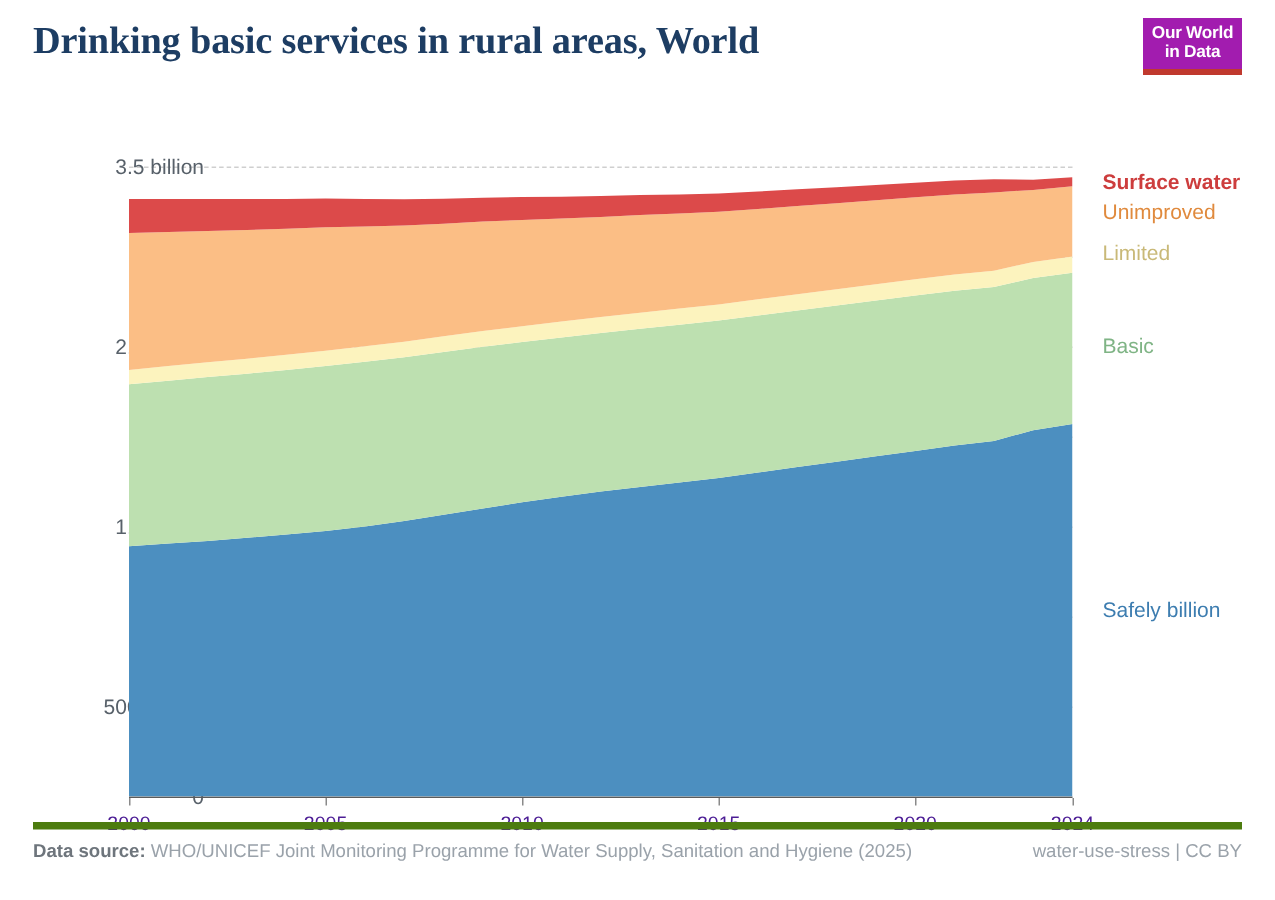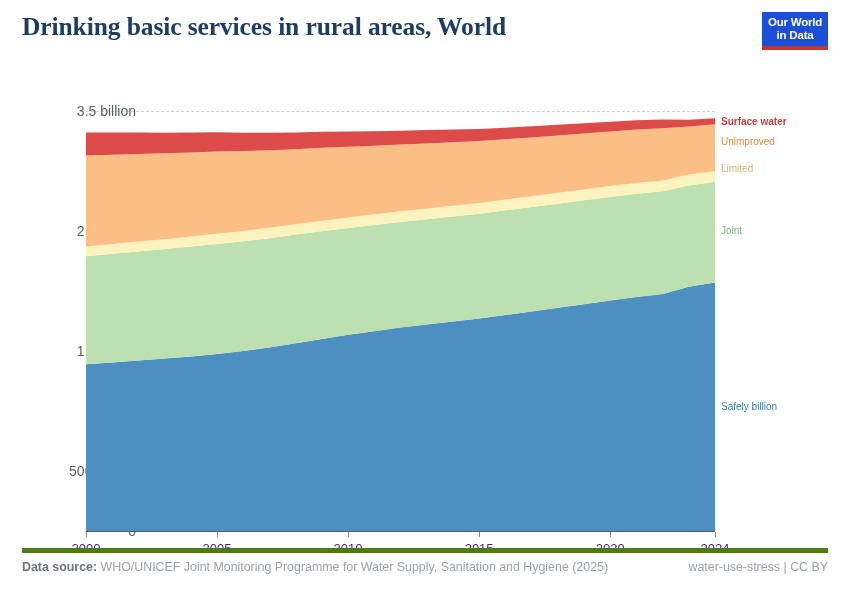--- a/index.html
+++ b/index.html
@@ -19,21 +19,21 @@
     letter-spacing:-0.1px;line-height:30px;margin:0;
   }
   .subtitle{
     font-size:14.2px;color:#5b7085;line-height:20px;
     margin:6px 0 0 0;max-width:690px;font-weight:400;
   }
 
   
   .logo{
     position:absolute;right:22px;top:12px;width:66px;height:38px;
-    background:#1d4ed8;border-bottom:4px solid #c0392e;
+    background:#a21caf;border-bottom:4px solid #c0392e;
     box-sizing:border-box;
     display:flex;flex-direction:column;align-items:center;justify-content:center;
     padding-bottom:1px;
   }
   .logo span{
     color:#fff;font-size:11.5px;line-height:12.5px;font-weight:700;
     letter-spacing:-0.2px;display:block;text-align:center;
     font-family:"Liberation Sans", sans-serif;
   }
 
@@ -58,22 +58,22 @@
   .tick{
     position:absolute;width:1px;height:5px;background:#8a8a8a;top:0;
   }
   .xlab{
     position:absolute;font-size:13px;color:#4c1d95;
     transform:translateX(-50%);white-space:nowrap;
   }
 
   
   .slab{
-    position:absolute;font-size:10px;white-space:nowrap;
-    transform:translateY(-50%);font-weight:400;
+    position:absolute;font-size:14px;white-space:nowrap;
+    transform:translateY(-50%);font-weight:400;margin-left:14px;
   }
   .slab.strong{font-weight:700;}
 
   
   .foot{
     position:absolute;left:22px;right:22px;bottom:14px;height:26px;
     border-top:5px solid #4d7c0f;padding-top:7px;
     display:flex;justify-content:space-between;align-items:flex-start;
     font-size:12.4px;color:#9aa2aa;
   }
@@ -130,21 +130,21 @@
       <svg id="areas" width="629" height="420" viewBox="0 0 629 420" preserveAspectRatio="none">
           <path d="M 0.00 253.20 L 26.21 251.40 L 52.42 249.60 L 78.63 247.56 L 104.83 245.40 L 131.04 243.00 L 157.25 240.00 L 183.46 236.40 L 209.67 232.20 L 235.88 228.00 L 262.08 223.80 L 288.29 220.20 L 314.50 216.60 L 340.71 213.60 L 366.92 210.60 L 393.13 207.60 L 419.33 204.00 L 445.54 200.40 L 471.75 196.80 L 497.96 193.20 L 524.17 189.60 L 550.38 186.00 L 576.58 183.00 L 602.79 175.80 L 629.00 171.60 L 629.00 420.00 L 602.79 420.00 L 576.58 420.00 L 550.38 420.00 L 524.17 420.00 L 497.96 420.00 L 471.75 420.00 L 445.54 420.00 L 419.33 420.00 L 393.13 420.00 L 366.92 420.00 L 340.71 420.00 L 314.50 420.00 L 288.29 420.00 L 262.08 420.00 L 235.88 420.00 L 209.67 420.00 L 183.46 420.00 L 157.25 420.00 L 131.04 420.00 L 104.83 420.00 L 78.63 420.00 L 52.42 420.00 L 26.21 420.00 L 0.00 420.00 Z" fill="#4c8fc0"></path>
           <path d="M 0.00 145.20 L 26.21 142.80 L 52.42 140.40 L 78.63 138.12 L 104.83 135.60 L 131.04 132.96 L 157.25 130.20 L 183.46 127.20 L 209.67 123.60 L 235.88 120.24 L 262.08 117.00 L 288.29 114.00 L 314.50 111.00 L 340.71 108.24 L 366.92 105.48 L 393.13 102.72 L 419.33 99.36 L 445.54 96.00 L 471.75 92.64 L 497.96 89.28 L 524.17 85.92 L 550.38 82.80 L 576.58 80.28 L 602.79 74.40 L 629.00 70.80 L 629.00 171.60 L 602.79 175.80 L 576.58 183.00 L 550.38 186.00 L 524.17 189.60 L 497.96 193.20 L 471.75 196.80 L 445.54 200.40 L 419.33 204.00 L 393.13 207.60 L 366.92 210.60 L 340.71 213.60 L 314.50 216.60 L 288.29 220.20 L 262.08 223.80 L 235.88 228.00 L 209.67 232.20 L 183.46 236.40 L 157.25 240.00 L 131.04 243.00 L 104.83 245.40 L 78.63 247.56 L 52.42 249.60 L 26.21 251.40 L 0.00 253.20 Z" fill="#bde0b0"></path>
           <path d="M 0.00 135.60 L 26.21 133.08 L 52.42 130.56 L 78.63 128.16 L 104.83 125.52 L 131.04 122.76 L 157.25 119.88 L 183.46 116.76 L 209.67 113.16 L 235.88 109.68 L 262.08 106.44 L 288.29 103.32 L 314.50 100.32 L 340.71 97.44 L 366.92 94.68 L 393.13 91.92 L 419.33 88.56 L 445.54 85.20 L 471.75 81.84 L 497.96 78.48 L 524.17 75.12 L 550.38 72.00 L 576.58 69.48 L 602.79 63.60 L 629.00 60.00 L 629.00 70.80 L 602.79 74.40 L 576.58 80.28 L 550.38 82.80 L 524.17 85.92 L 497.96 89.28 L 471.75 92.64 L 445.54 96.00 L 419.33 99.36 L 393.13 102.72 L 366.92 105.48 L 340.71 108.24 L 314.50 111.00 L 288.29 114.00 L 262.08 117.00 L 235.88 120.24 L 209.67 123.60 L 183.46 127.20 L 157.25 130.20 L 131.04 132.96 L 104.83 135.60 L 78.63 138.12 L 52.42 140.40 L 26.21 142.80 L 0.00 145.20 Z" fill="#fcf3be"></path>
           <path d="M 0.00 44.40 L 26.21 43.68 L 52.42 42.96 L 78.63 42.36 L 104.83 41.52 L 131.04 40.56 L 157.25 40.08 L 183.46 39.36 L 209.67 38.16 L 235.88 36.72 L 262.08 35.64 L 288.29 34.68 L 314.50 33.60 L 340.71 32.40 L 366.92 31.32 L 393.13 30.12 L 419.33 28.32 L 445.54 26.40 L 471.75 24.48 L 497.96 22.56 L 524.17 20.52 L 550.38 18.60 L 576.58 17.28 L 602.79 15.60 L 629.00 13.20 L 629.00 60.00 L 602.79 63.60 L 576.58 69.48 L 550.38 72.00 L 524.17 75.12 L 497.96 78.48 L 471.75 81.84 L 445.54 85.20 L 419.33 88.56 L 393.13 91.92 L 366.92 94.68 L 340.71 97.44 L 314.50 100.32 L 288.29 103.32 L 262.08 106.44 L 235.88 109.68 L 209.67 113.16 L 183.46 116.76 L 157.25 119.88 L 131.04 122.76 L 104.83 125.52 L 78.63 128.16 L 52.42 130.56 L 26.21 133.08 L 0.00 135.60 Z" fill="#fbbe85"></path>
           <path d="M 0.00 21.60 L 26.21 21.60 L 52.42 21.60 L 78.63 21.72 L 104.83 21.60 L 131.04 21.36 L 157.25 21.72 L 183.46 21.84 L 209.67 21.48 L 235.88 20.76 L 262.08 20.40 L 288.29 20.16 L 314.50 19.68 L 340.71 19.08 L 366.92 18.60 L 393.13 18.00 L 419.33 16.68 L 445.54 15.24 L 471.75 13.80 L 497.96 12.36 L 524.17 10.80 L 550.38 9.36 L 576.58 8.52 L 602.79 8.76 L 629.00 7.20 L 629.00 13.20 L 602.79 15.60 L 576.58 17.28 L 550.38 18.60 L 524.17 20.52 L 497.96 22.56 L 471.75 24.48 L 445.54 26.40 L 419.33 28.32 L 393.13 30.12 L 366.92 31.32 L 340.71 32.40 L 314.50 33.60 L 288.29 34.68 L 262.08 35.64 L 235.88 36.72 L 209.67 38.16 L 183.46 39.36 L 157.25 40.08 L 131.04 40.56 L 104.83 41.52 L 78.63 42.36 L 52.42 42.96 L 26.21 43.68 L 0.00 44.40 Z" fill="#dc4a4a"></path>
         </svg>
     </div>
     <div id="endlabels">
         <div class="slab" style="left: 721px; top: 306px; color: rgb(61, 125, 176);">Safely billion</div>
-        <div class="slab" style="left: 721px; top: 130px; color: rgb(127, 180, 133);">Joint</div>
+        <div class="slab" style="left: 721px; top: 130px; color: rgb(127, 180, 133);">Basic</div>
         <div class="slab" style="left: 721px; top: 68px; color: rgb(201, 185, 120);">Limited</div>
         <div class="slab" style="left: 721px; top: 41px; color: rgb(224, 138, 61);">Unimproved</div>
         <div class="slab strong" style="left: 721px; top: 21px; color: rgb(205, 61, 61);">Surface water</div>
       </div>
   </div>
 
   <div class="foot">
     <div class="src">
       <b>Data source:</b>
       <span>WHO/UNICEF Joint Monitoring Programme for Water Supply, Sanitation and Hygiene (2025)</span>

